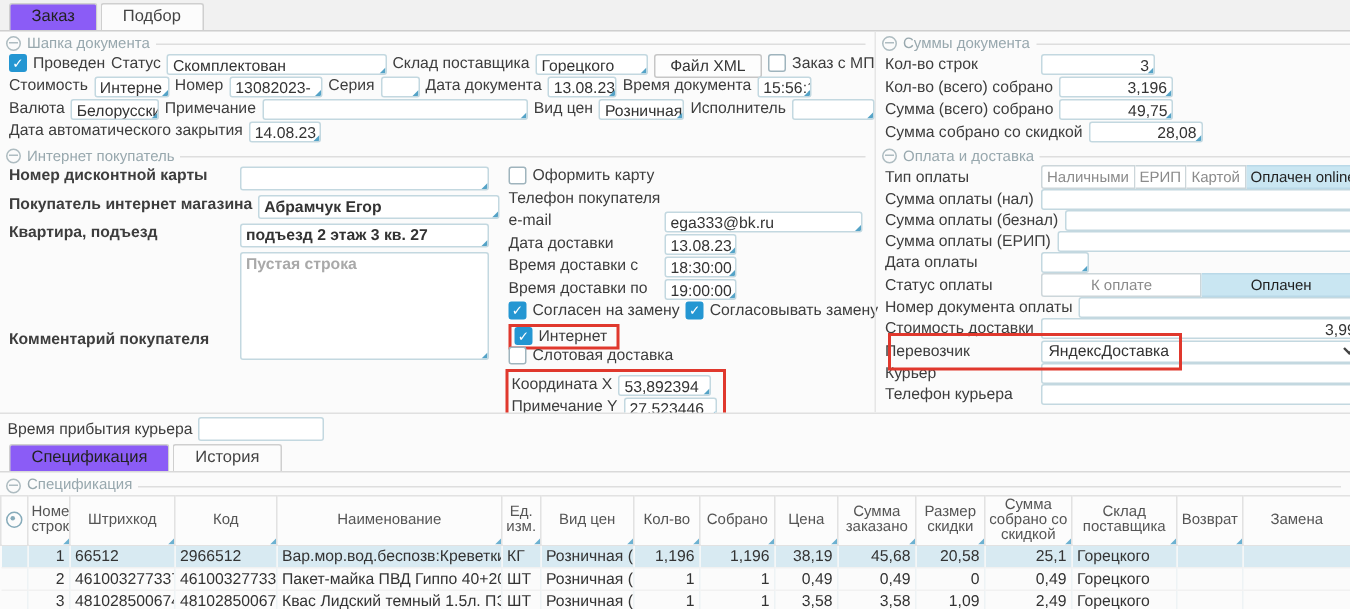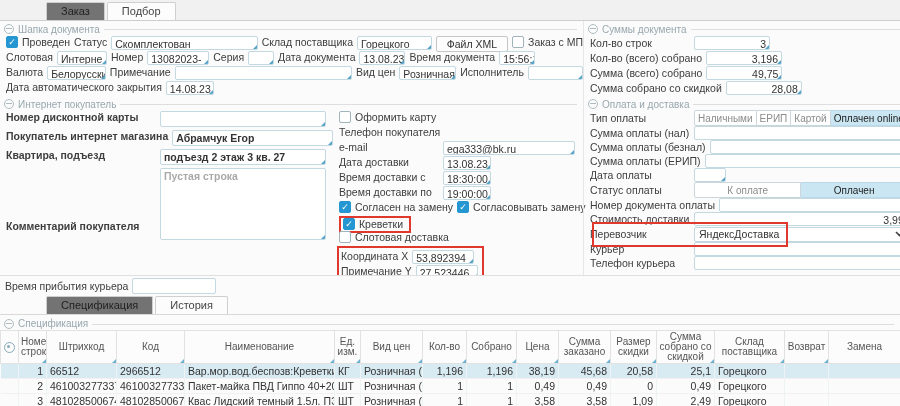--- a/index.html
+++ b/index.html
@@ -1,21 +1,21 @@
 <!DOCTYPE html>
 <html><head>
 <meta charset="utf-8">
 <style>
   html,body{margin:0;padding:0;background:#e8e8e8;font-family:"Liberation Sans",sans-serif;font-size:11px;color:#333;}
   .page{width:900px;height:406px;background:#fbfbfb;position:relative;overflow:hidden;}
 
   
   .tabbar{display:flex;gap:2px;align-items:flex-end;height:21px;padding:2px 0 0 6px;background:#f1f1f1;border-bottom:1px solid #cfcfcf;box-sizing:border-box;}
   .tab{padding:2px 14px 3px;border:1px solid #cfcfcf;border-bottom:none;background:#fcfcfc;color:#444;border-radius:2px 2px 0 0;cursor:default;white-space:nowrap;}
-  .tab.active{background:#737373;color:#222;margin-left:40px;}
+  .tab.active{background:#8b5cf6;color:#222;}
   .tabbar2{display:flex;gap:2px;align-items:flex-end;height:19px;padding:2px 0 0 6px;background:#fbfbfb;border-bottom:1px solid #d9d9d9;box-sizing:border-box;}
 
   
   .main{display:flex;height:254px;overflow:hidden;}
   .left-col{width:583px;box-sizing:border-box;}
   .right-col{flex:1;border-left:1px solid #e6e6e6;box-sizing:border-box;padding-right:8px;}
   .divider{height:1px;background:#e0e0e0;}
   .courier-row{height:20px;display:flex;align-items:center;gap:4px;padding-left:5px;}
 
   
@@ -97,21 +97,21 @@
           <span class="lbl">Проведен</span>
           <span class="lbl">Статус</span>
           <span class="fld" style="width:149px">Скомплектован</span>
           <span class="lbl">Склад поставщика</span>
           <span class="fld" style="width:76px">Горецкого</span>
           <span class="btn">Файл XML</span>
           <span class="cb"></span>
           <span class="lbl">Заказ с МП</span>
         </div>
         <div class="frow">
-          <span class="lbl">Слотовая</span>
+          <span class="lbl">Стоимость</span>
           <span class="fld" style="width:50px">Интерне</span>
           <span class="lbl">Номер</span>
           <span class="fld" style="width:62px">13082023-</span>
           <span class="lbl">Серия</span>
           <span class="fld" style="width:26px"></span>
           <span class="lbl">Дата документа</span>
           <span class="fld" style="width:46px">13.08.23</span>
           <span class="lbl">Время документа</span>
           <span class="fld" style="width:36px">15:56:11</span>
         </div>
@@ -184,21 +184,21 @@
             </div>
             <div class="frow">
               <span class="cb on"></span>
               <span class="lbl">Согласен на замену</span>
               <span class="cb on"></span>
               <span class="lbl">Согласовывать замену</span>
             </div>
             <div class="frow">
               <span class="red-wrap">
                 <span class="cb on"></span>
-                <span class="lbl">Креветки</span>
+                <span class="lbl">Интернет</span>
               </span>
             </div>
             <div class="frow">
               <span class="cb"></span>
               <span class="lbl">Слотовая доставка</span>
             </div>
             <div class="red-block" style="margin-left:4px;">
               <div class="frow" style="margin-left:0;">
                 <span class="lbl" style="flex:0 0 66px">Координата X</span>
                 <span class="fld" style="width:62px">53,892394</span>

